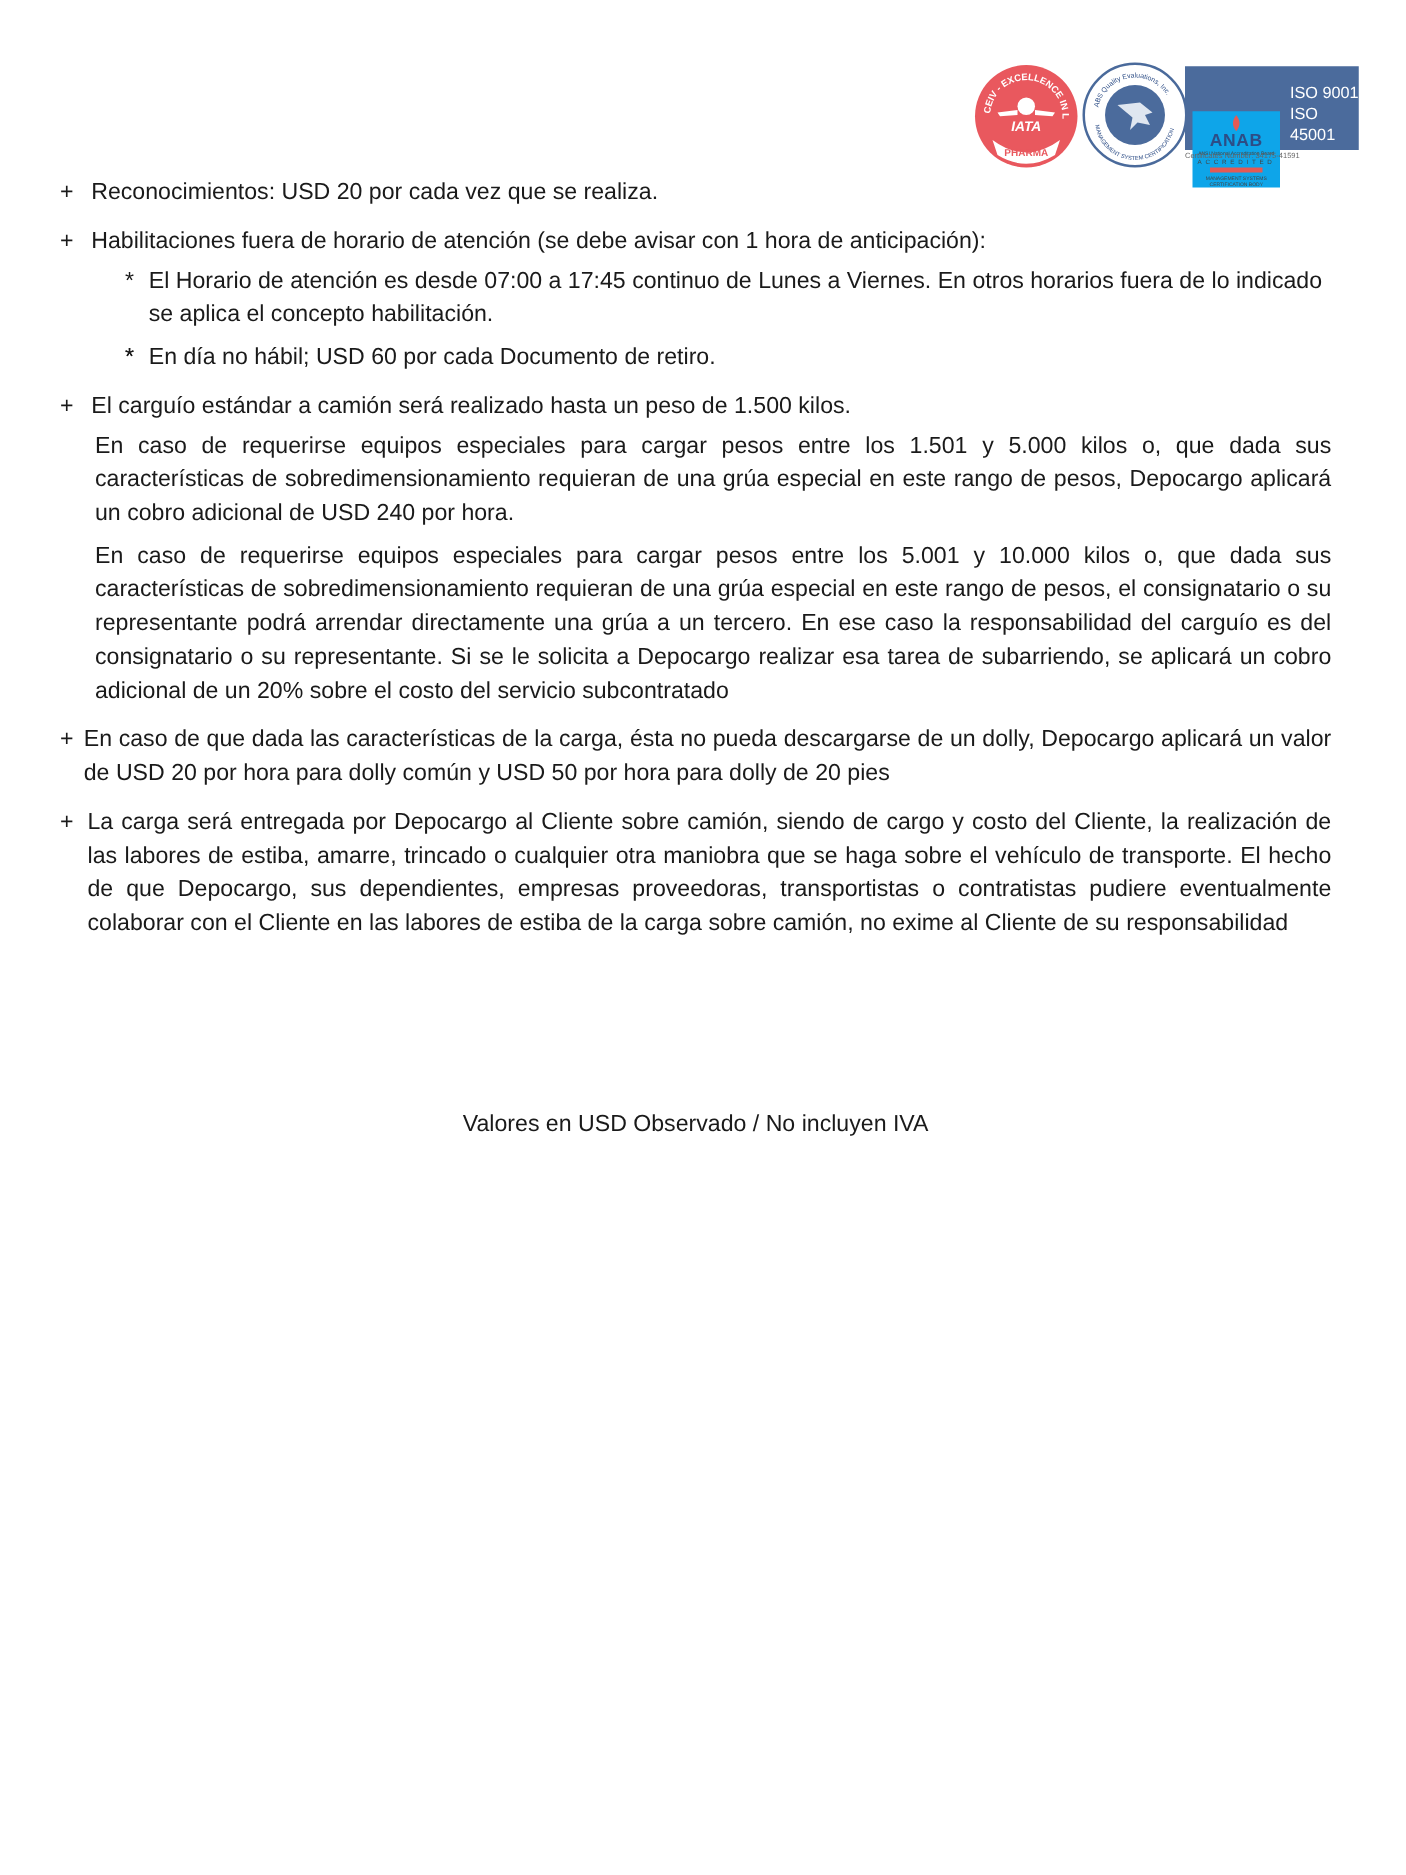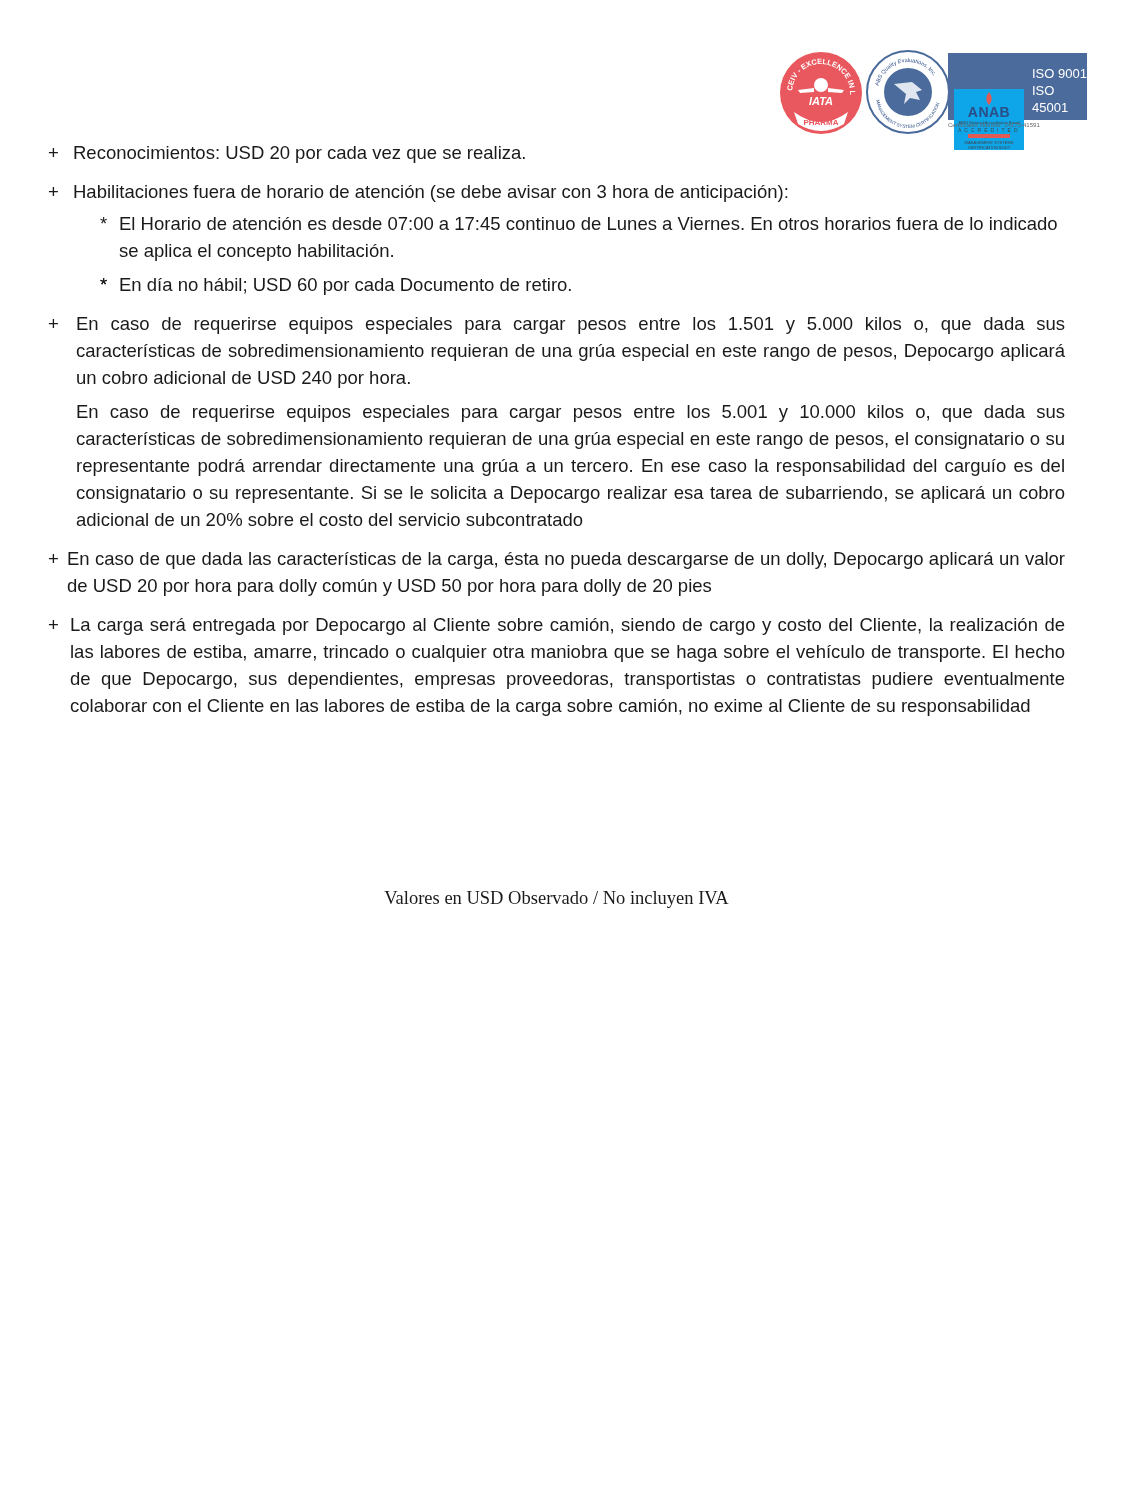--- a/index.html
+++ b/index.html
@@ -50,21 +50,21 @@
     .bullet { position: relative; padding-left: 25px; margin-bottom: 12px; }
     .bullet .mark { position: absolute; left: 0; top: 0; }
     .sub { position: relative; padding-left: 71px; margin-bottom: 7px; }
     .sub .mark { position: absolute; left: 52px; top: 0; }
     .para { padding-left: 28px; text-align: justify; margin-bottom: 7px; }
     .hang { position: relative; padding-left: 28px; text-align: justify; margin-bottom: 12px; }
     .hang .mark { position: absolute; left: 0; top: 0; }
     .hang .first { margin-left: -9px; }
     .footer-note {
       position: absolute; left: 0; width: 1113px; top: 885px; text-align: center;
-      font-size: 18.5px; line-height: 27px; font-family: Liberation Serif, serif;
+      font-size: 18.5px; line-height: 27px;
     }
   </style>
 </head>
 <body>
 
 <div class="logos">
   <div class="iata-badge">
     <svg viewBox="0 0 82 82">
       <defs>
         <path id="arcTop" d="M 12 41 A 29 29 0 1 1 70 41"></path>
@@ -115,35 +115,36 @@
   <div class="cert-number">Certificates Number: 34175-41591</div>
 </div>
 
 <div class="content">
   <div class="bullet">
     <span class="mark">+</span>
     <span>Reconocimientos: USD 20 por cada vez que se realiza.</span>
   </div>
   <div class="bullet" style="margin-bottom:5px;">
     <span class="mark">+</span>
-    <span>Habilitaciones fuera de horario de atención (se debe avisar con 3 hora de anticipación):</span>
+    <span>Habilitaciones fuera de horario de atención (se debe avisar con 1 hora de anticipación):</span>
   </div>
   <div class="sub">
     <span class="mark">*</span>
     <span>El Horario de atención es desde 07:00 a 17:45 continuo de Lunes a Viernes. En otros horarios fuera de lo indicado se aplica el concepto habilitación.</span>
   </div>
   <div class="sub">
     <span class="mark">*</span>
   </div>
   <div class="sub" style="margin-bottom:12px;">
     <span class="mark">*</span>
     <span>En día no hábil; USD 60 por cada Documento de retiro.</span>
   </div>
   <div class="bullet" style="margin-bottom:5px;">
     <span class="mark">+</span>
+    <span>El carguío estándar a camión será realizado hasta un peso de 1.500 kilos.</span>
   </div>
   <div class="para">En caso de requerirse equipos especiales para cargar pesos entre los 1.501 y 5.000 kilos o, que dada sus características de sobredimensionamiento requieran de una grúa especial en este rango de pesos, Depocargo aplicará un cobro adicional de USD 240 por hora.</div>
   <div class="para" style="margin-bottom:12px;">En caso de requerirse equipos especiales para cargar pesos entre los 5.001 y 10.000 kilos o, que dada sus características de sobredimensionamiento requieran de una grúa especial en este rango de pesos, el consignatario o su representante podrá arrendar directamente una grúa a un tercero. En ese caso la responsabilidad del carguío es del consignatario o su representante. Si se le solicita a Depocargo realizar esa tarea de subarriendo, se aplicará un cobro adicional de un 20% sobre el costo del servicio subcontratado</div>
   <div class="hang">
     <span class="mark">+</span>
     <div class="first">En caso de que dada las características de la carga, ésta no pueda descargarse de un dolly, Depocargo aplicará un valor de USD 20 por hora para dolly común y USD 50 por hora para dolly de 20 pies</div>
   </div>
   <div class="hang">
     <span class="mark">+</span>
     <div class="first" style="margin-left:-6px;">La carga será entregada por Depocargo al Cliente sobre camión, siendo de cargo y costo del Cliente, la realización de las labores de estiba, amarre, trincado o cualquier otra maniobra que se haga sobre el vehículo de transporte. El hecho de que Depocargo, sus dependientes, empresas proveedoras, transportistas o contratistas pudiere eventualmente colaborar con el Cliente en las labores de estiba de la carga sobre camión, no exime al Cliente de su responsabilidad</div>

